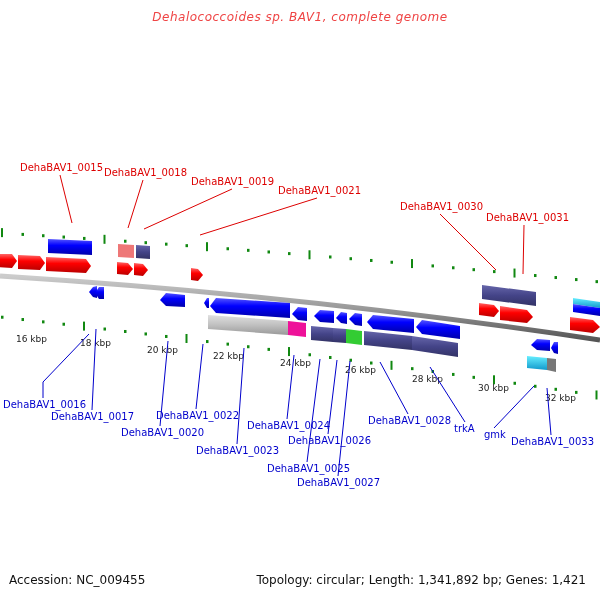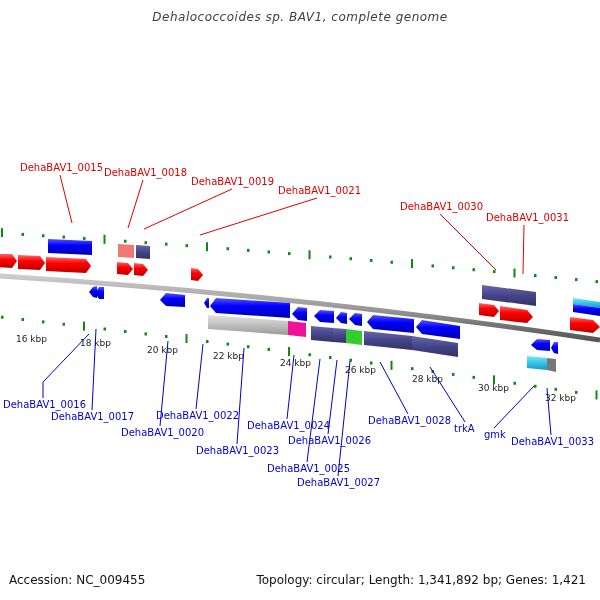--- a/index.html
+++ b/index.html
@@ -1,17 +1,17 @@
 <!DOCTYPE html>
 <html><head>
 <meta charset="utf-8">
 <style>
   html, body { margin:0; padding:0; background:#ffffff; }
   body { width:600px; height:600px; position:relative; overflow:hidden; font-family:"DejaVu Sans", sans-serif; }
-  #title { position:absolute; top:10px; left:0; width:600px; text-align:center; font-style:italic; font-size:12px; color:#404040; letter-spacing:0.5px; }
+  #title { position:absolute; top:10px; left:0; width:600px; text-align:center; font-style:italic; font-size:12px; color:#ef4444; letter-spacing:0.5px; }
   #map { position:absolute; left:0; top:0; }
   .footer { position:absolute; top:573px; font-size:12px; color:#111; }
   #footer-left { left:9px; }
   #footer-right { right:14px; }
 </style>
 </head>
 <body>
 
 <div id="title">Dehalococcoides sp. BAV1, complete genome</div>
 

